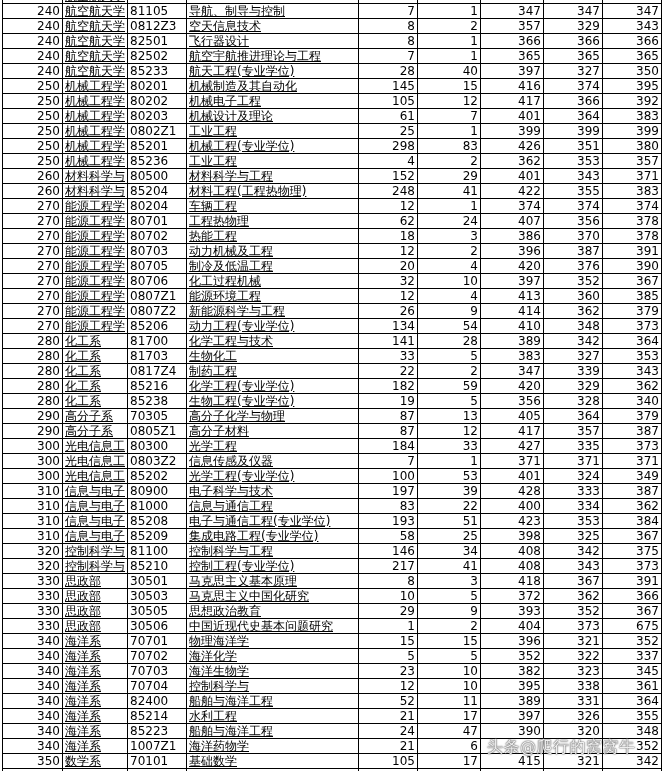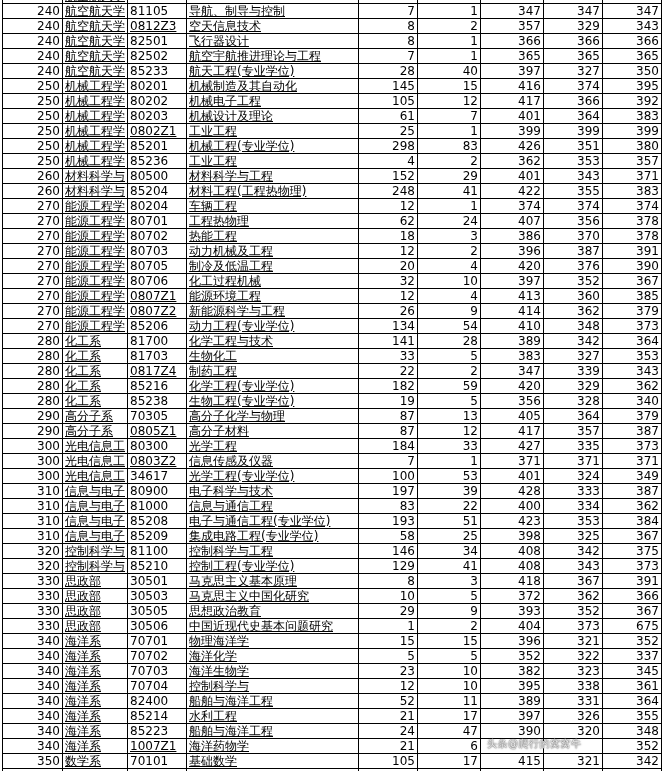--- a/index.html
+++ b/index.html
@@ -5,25 +5,25 @@
   html, body { margin: 0; padding: 0; background: #ffffff; }
   body { width: 663px; height: 771px; overflow: hidden; position: relative; font-family: "DejaVu Sans", "Liberation Sans", sans-serif; }
   #sheet { position: absolute; left: 2px; top: -12px; border-collapse: collapse; table-layout: fixed; }
   #sheet td {
     border: 1px solid #000;
     height: 14px; line-height: 14px; padding: 0 2px;
     font-size: 12px; color: #000; white-space: nowrap; overflow: hidden;
   }
   #sheet td.num { text-align: right; }
   #sheet td.txt { text-align: left; text-decoration: underline; text-underline-offset: 1px; }
-  #sheet td.code-left { text-align: left; text-decoration: underline; }
+  #sheet td.code-left { text-align: left; }
   #sheet td.code-right { text-align: left; }
   .watermark {
     position: absolute; left: 487px; top: 737px;
-    font-size: 10px; color: rgba(255,255,255,0.9);
+    font-size: 16px; color: rgba(255,255,255,0.9);
     text-shadow: 0 0 2px #555, 0 0 1px #333;
     letter-spacing: 0.5px; pointer-events: none;
   }
 </style>
 </head>
 <body>
 
 <table id="sheet">
   <colgroup>
     <col style="width:60px">
@@ -385,21 +385,21 @@
         <td class="txt">信息传感及仪器</td>
         <td class="num">7</td>
         <td class="num">1</td>
         <td class="num">371</td>
         <td class="num">371</td>
         <td class="num">371</td>
       </tr>
       <tr>
         <td class="num">300</td>
         <td class="txt">光电信息工</td>
-        <td class="code-right">34617</td>
+        <td class="code-right">85202</td>
         <td class="txt">光学工程(专业学位)</td>
         <td class="num">100</td>
         <td class="num">53</td>
         <td class="num">401</td>
         <td class="num">324</td>
         <td class="num">349</td>
       </tr>
       <tr>
         <td class="num">310</td>
         <td class="txt">信息与电子</td>
@@ -453,21 +453,21 @@
         <td class="num">34</td>
         <td class="num">408</td>
         <td class="num">342</td>
         <td class="num">375</td>
       </tr>
       <tr>
         <td class="num">320</td>
         <td class="txt">控制科学与</td>
         <td class="code-right">85210</td>
         <td class="txt">控制工程(专业学位)</td>
-        <td class="num">129</td>
+        <td class="num">217</td>
         <td class="num">41</td>
         <td class="num">408</td>
         <td class="num">343</td>
         <td class="num">373</td>
       </tr>
       <tr>
         <td class="num">330</td>
         <td class="txt">思政部</td>
         <td class="code-right">30501</td>
         <td class="txt">马克思主义基本原理</td>

